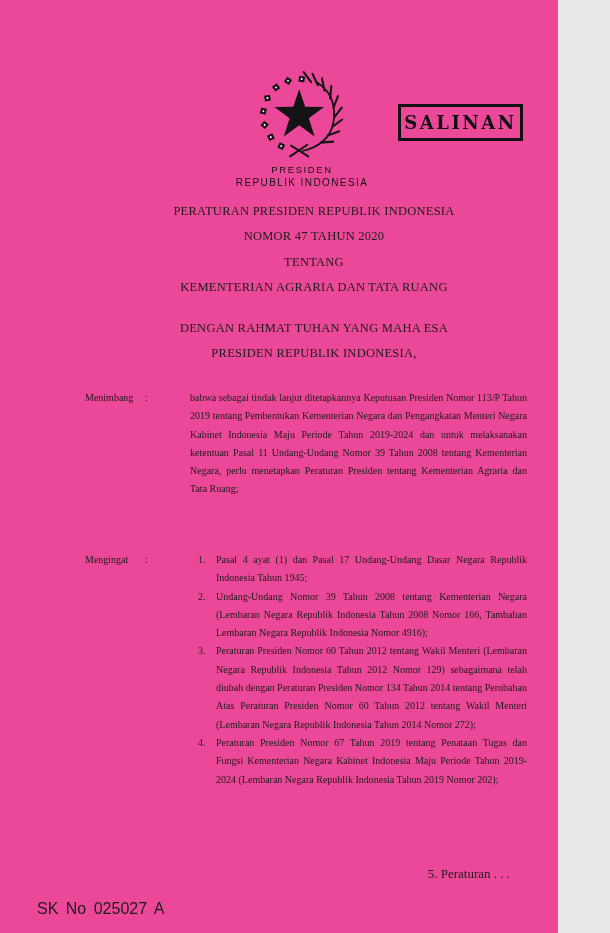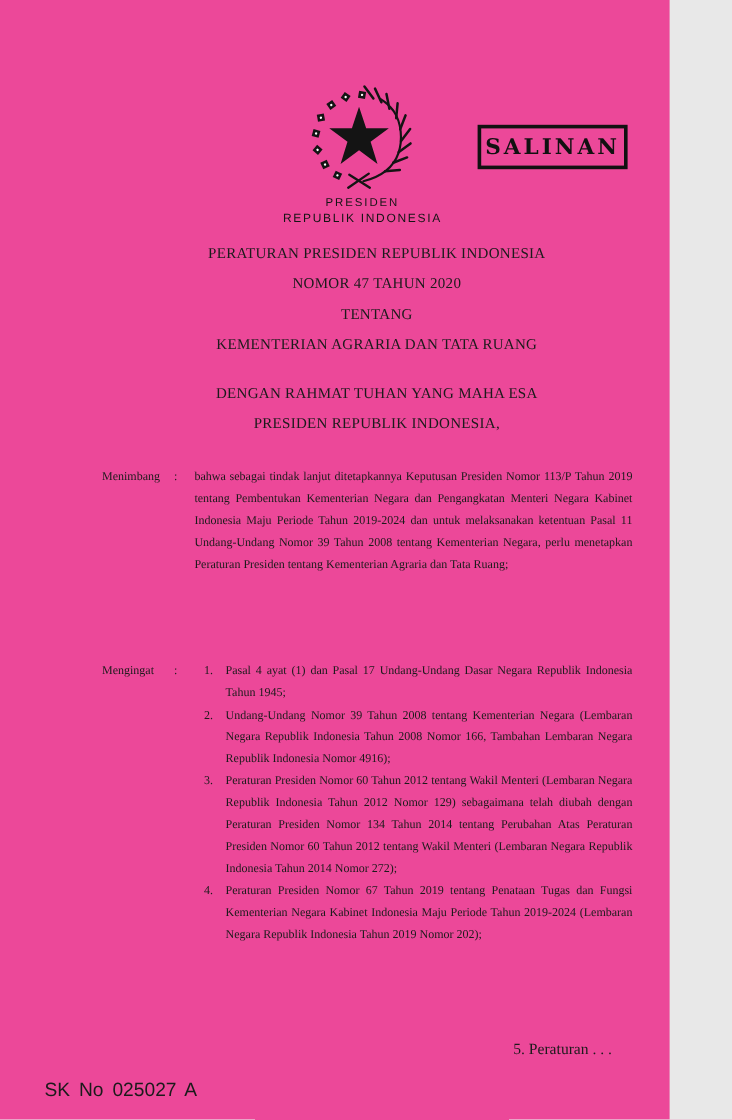--- a/index.html
+++ b/index.html
@@ -45,21 +45,21 @@
   .title-gap { height: 15px; }
 
   
   .clause-row {
     position: absolute; left: 85px; width: 442px;
     display: flex; align-items: flex-start;
     font-size: 10px; line-height: 18.3px;
   }
   .clause-label { width: 60px; flex: 0 0 60px; }
   .clause-colon { width: 17px; flex: 0 0 17px; }
-  .clause-body  { width: 365px; flex: 1 1 auto; text-align: justify; }
+  .clause-body  { width: 365px; flex: 1 1 auto; text-align: justify; margin-left: 28px; }
 
   .m-item { display: flex; align-items: flex-start; }
   .m-num  { flex: 0 0 26px; width: 26px; box-sizing: border-box; padding-left: 8px; }
   .m-text { flex: 1 1 auto; text-align: justify; }
 
   .catchword {
     position: absolute; left: 162px; top: 866px; width: 348px;
     text-align: right; font-size: 13px;
   }
 

